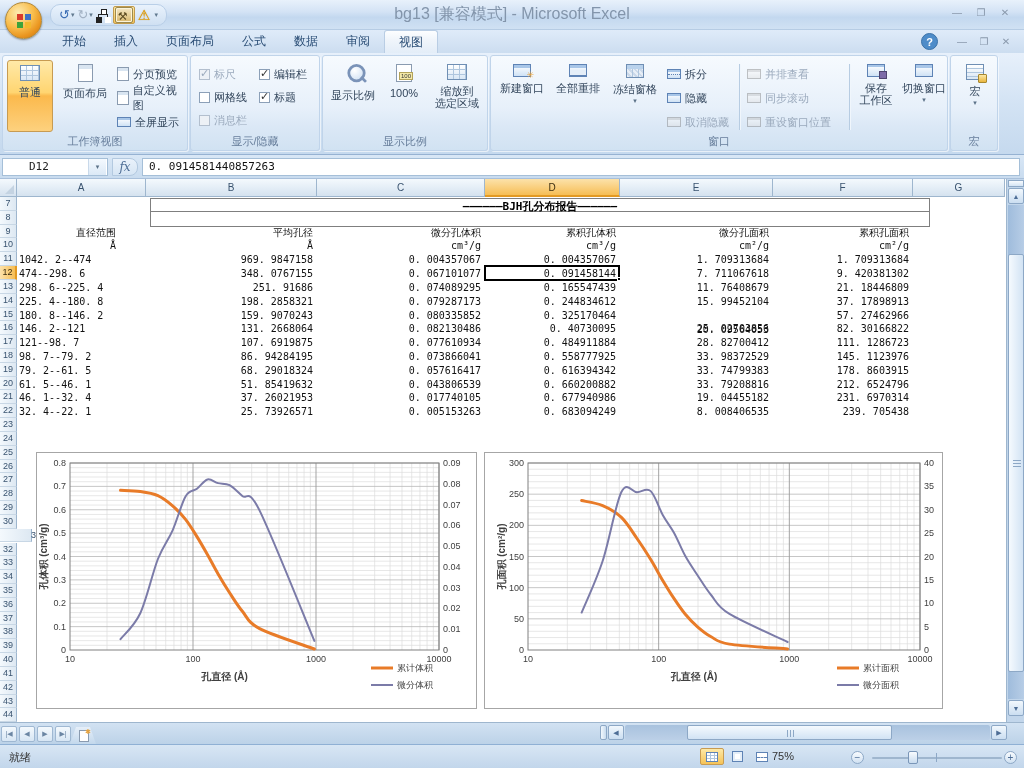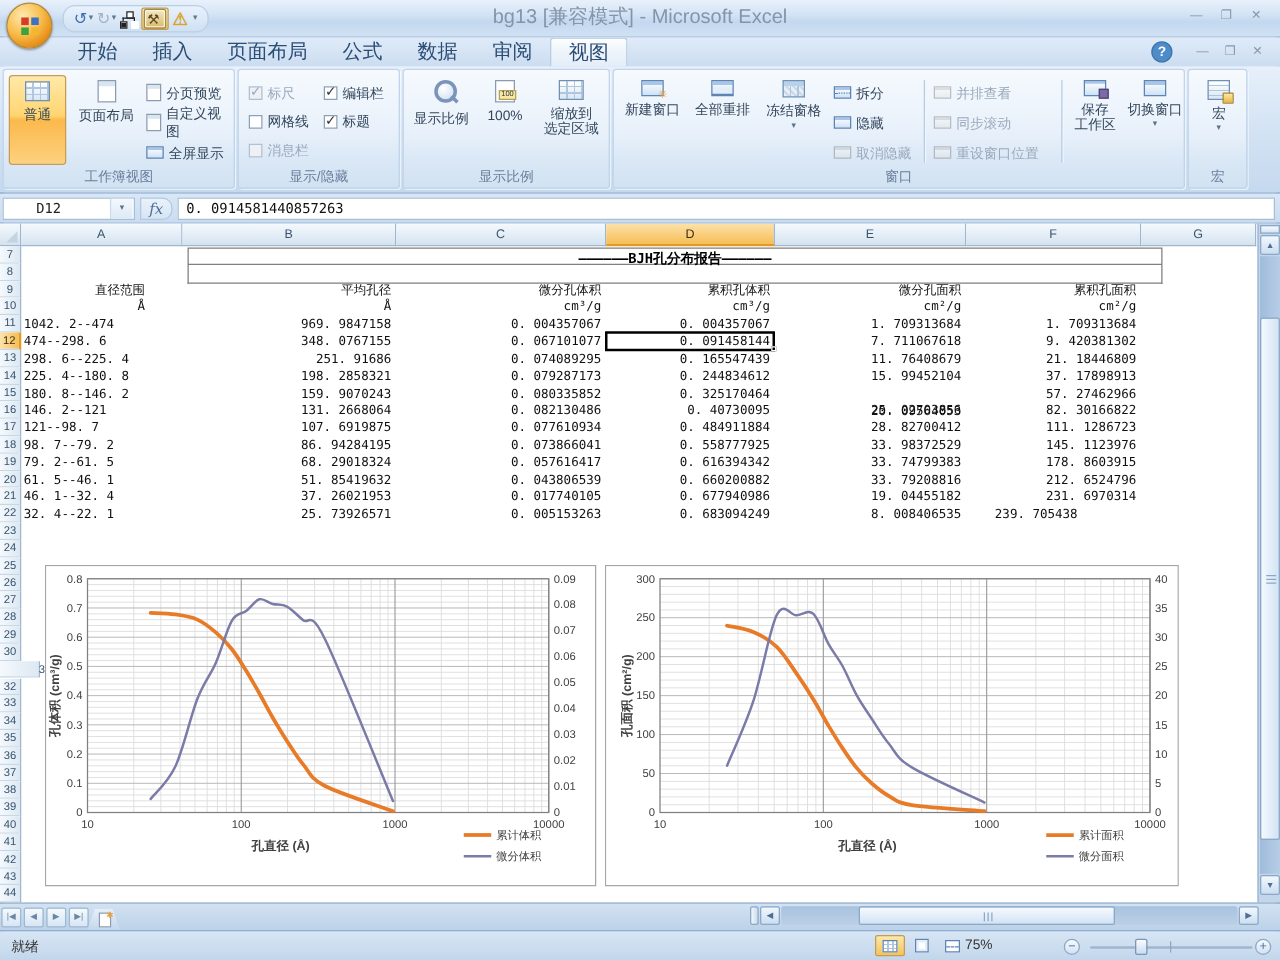--- a/index.html
+++ b/index.html
@@ -34,21 +34,21 @@
   #wintitle { position:absolute; left:0; right:0; top:0; height:30px; text-align:center; line-height:28px;
     font-size:16px; color:#8395AB; }
   .winctl { position:absolute; top:5px; display:flex; gap:2px; }
   .wbtn { width:22px; height:15px; font-size:10px; line-height:14px; text-align:center; color:#8A99AC;
     border:1px solid transparent; border-radius:2px; }
 
   
   #tabrow { position:absolute; left:0; top:30px; width:1024px; height:23px;
     background:linear-gradient(#DFEBF9,#CCDDF0); }
   #ribtabs { position:absolute; left:48px; top:0; height:23px; display:flex; }
-  .ribtab { padding:0 14px; font-size:16px; line-height:23px; color:#2A4D75; }
+  .ribtab { padding:0 14px; font-size:12px; line-height:23px; color:#2A4D75; }
   .ribtab.active { background:linear-gradient(#FDFEFF,#F0F5FB 40%,#E3EDF8); border:1px solid #B9CDE4; border-bottom:none;
     border-radius:3px 3px 0 0; color:#2A4D75; }
   #helpbtn { position:absolute; right:86px; top:3px; width:17px; height:17px; border-radius:50%;
     background:radial-gradient(circle at 35% 30%, #BFE0FB, #5E9BD6 60%, #39700);
     background-color:#4E8CC9; color:#fff; font-size:11px; font-weight:bold; text-align:center; line-height:17px;
     border:1px solid #3B72A8; }
   .winctl2 .wbtn { height:14px; width:20px; }
 
   
   #ribbon { position:absolute; left:0; top:53px; width:1024px; height:102px;
@@ -519,21 +519,21 @@
       <div class="cell" style="top: 391.48px; left: 153px; width: 160px; text-align: right;">37. 26021953</div>
       <div class="cell" style="top: 391.48px; left: 321px; width: 160px; text-align: right;">0. 017740105</div>
       <div class="cell" style="top: 391.48px; left: 456px; width: 160px; text-align: right;">0. 677940986</div>
       <div class="cell" style="top: 391.48px; left: 609px; width: 160px; text-align: right;">19. 04455182</div>
       <div class="cell" style="top: 391.48px; left: 749px; width: 160px; text-align: right;">231. 6970314</div>
       <div class="cell" style="top: 405.3px; left: 19px;">32. 4--22. 1</div>
       <div class="cell" style="top: 405.3px; left: 153px; width: 160px; text-align: right;">25. 73926571</div>
       <div class="cell" style="top: 405.3px; left: 321px; width: 160px; text-align: right;">0. 005153263</div>
       <div class="cell" style="top: 405.3px; left: 456px; width: 160px; text-align: right;">0. 683094249</div>
       <div class="cell" style="top: 405.3px; left: 609px; width: 160px; text-align: right;">8. 008406535</div>
-      <div class="cell" style="top: 405.3px; left: 749px; width: 160px; text-align: center;">239. 705438</div>
+      <div class="cell" style="top: 405.3px; left: 749px; width: 160px; text-align: right;">239. 705438</div>
       <div id="selcell" style="left: 484px; top: 265.1px; width: 136px; height: 15.8px;"></div>
       <div id="selhandle" style="left: 617px; top: 277.1px;"></div>
     </div>
 
   <div class="chartbox" style="left:36px; top:452px; width:441px; height:257px;">
     <svg id="chart0" width="439" height="255">
         <rect x="0" y="0" width="439" height="255" fill="#fff"></rect>
         <line x1="33" y1="192.325" x2="402" y2="192.325" stroke="#DCDCDC" stroke-width="0.7"></line>
         <line x1="33" y1="187.65" x2="402" y2="187.65" stroke="#DCDCDC" stroke-width="0.7"></line>
         <line x1="33" y1="182.975" x2="402" y2="182.975" stroke="#DCDCDC" stroke-width="0.7"></line>

